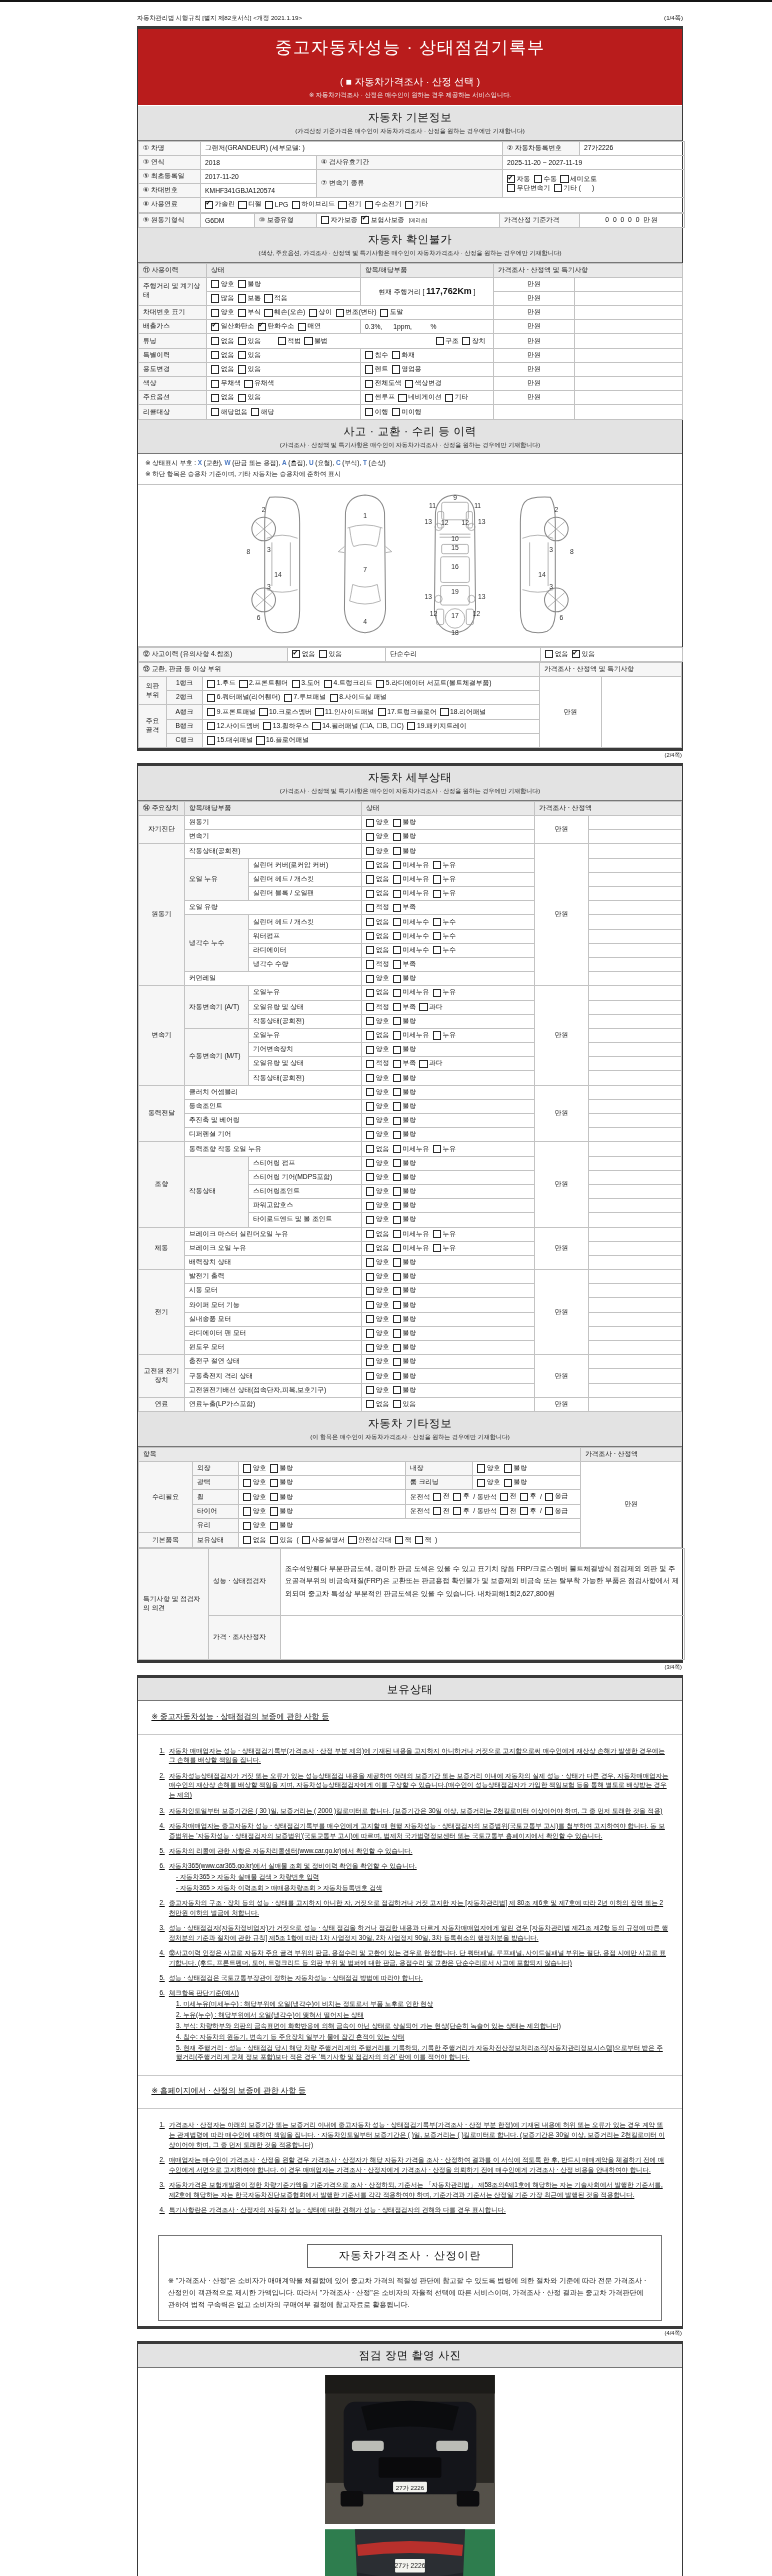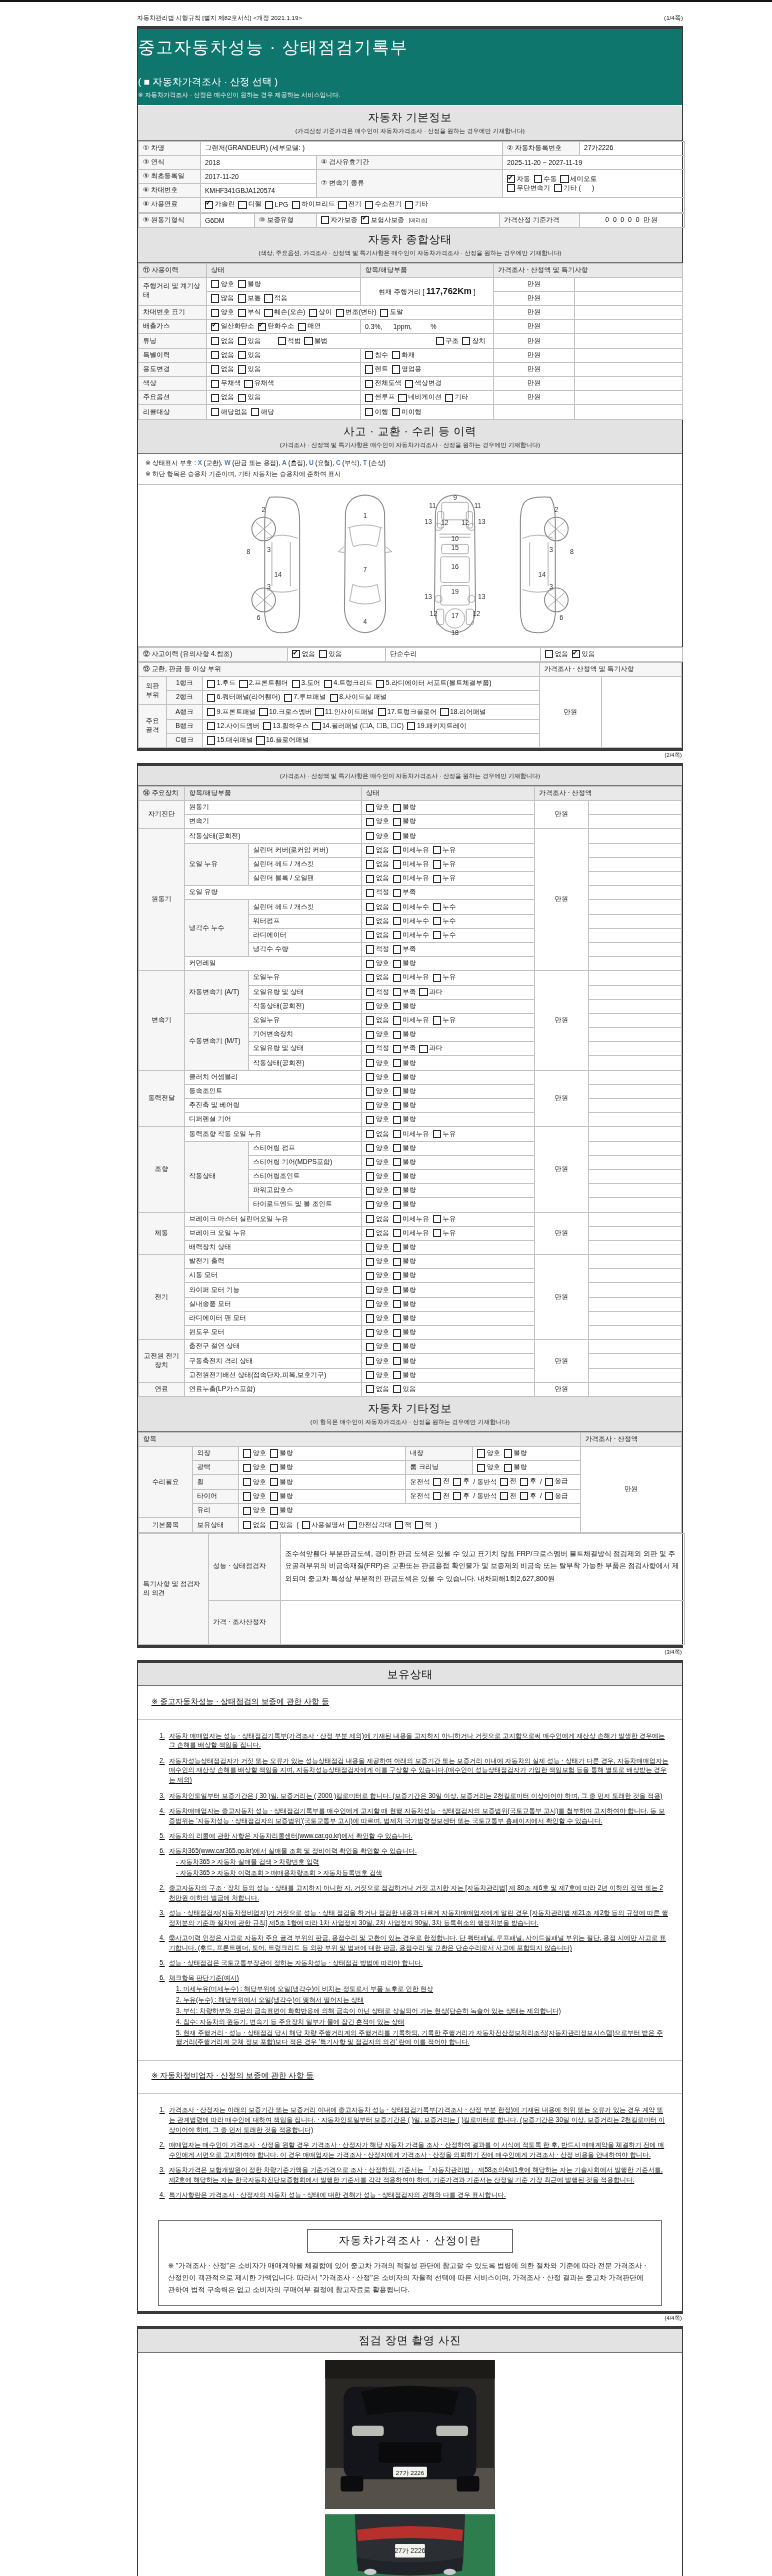--- a/index.html
+++ b/index.html
@@ -3,21 +3,21 @@
 <meta charset="utf-8">
 <style>
   html,body{margin:0;padding:0;background:#fff;}
   body{width:773px;height:2576px;overflow:hidden;font-family:"Liberation Sans","DejaVu Sans",sans-serif;color:#111;}
   .topline{height:1.5px;background:#151515;width:100%;}
   .sheet{position:relative;}
   .lawrow{margin:12.4px 0 3.1px 137px;width:546px;display:flex;justify-content:space-between;font-size:6.2px;color:#222;}
   .page{margin-left:137px;width:546px;border:1px solid #3a3a3a;border-top:3.6px solid #3a3a3a;border-bottom:3.1px solid #3a3a3a;background:#fff;box-sizing:border-box;}
   .mk{margin-left:137px;width:546px;text-align:right;font-size:5.7px;padding:1px 1px 3.1px 0;color:#222;box-sizing:border-box;}
   
-  .titlebox{background:#0f766e;color:#fff;text-align:left;padding:5.2px 0 4.1px;border-bottom:1.5px solid #fff;}
+  .titlebox{background:#b91c1c;color:#fff;text-align:center;padding:5.2px 0 4.1px;border-bottom:1.5px solid #fff;}
   .titlebox .t{font-size:17px;letter-spacing:1px;margin:2.1px 0 1px;}
   .titlebox .s{font-size:9.8px;margin:17px 0 1px;}
   .titlebox .n{font-size:6.2px;margin:1.5px 0 1px;color:#eee;}
   .docno{background:#4b5157;color:#fff;font-size:7.7px;font-weight:bold;padding:3.1px 6.2px;}
   
   .band{background:#e3e3e3;text-align:center;padding:4.1px 0 3.6px;border-bottom:1px solid #777;}
   .band .h{font-size:11px;letter-spacing:0.5px;}
   .band .s{font-size:6px;margin-top:2.1px;color:#222;}
   
   table{border-collapse:collapse;width:100%;table-layout:fixed;}
@@ -182,21 +182,21 @@
                 <span class="bx"></span>
                 <span class="cl">보험사보증</span>
               </span><span class="wnote">[메리츠]</span></td>
         <td class="lab">가격산정 기준가격</td>
         <td class="ctr" style="letter-spacing:1px">0 0 0 0 0 만원</td>
       </tr>
     </tbody>
       </table>
 
     <div class="band">
-      <div class="h">자동차 종합상태</div>
+      <div class="h">자동차 확인불가</div>
       <div class="s">(색상, 주요옵션, 가격조사 · 산정액 및 특기사항은 매수인이 자동차가격조사 · 산정을 원하는 경우에만 기재합니다)</div>
     </div>
 
     <table>
       <colgroup>
           <col style="width:68px">
           <col style="width:154px">
           <col style="width:133px">
           <col style="width:81px">
           <col style="width:108px">
@@ -618,20 +618,21 @@
                 <span class="cl">16.플로어패널</span>
               </span></td>
           </tr>
         </tbody>
     </table>
   </div>
   <div class="mk">(2/4쪽)</div>
 
   <div class="page">
     <div class="band">
+      <div class="h">자동차 세부상태</div>
       <div class="s">(가격조사 · 산정액 및 특기사항은 매수인이 자동차가격조사 · 산정을 원하는 경우에만 기재합니다)</div>
     </div>
 
     <table style="font-size:6.2px">
       <colgroup>
           <col style="width:46px">
           <col style="width:64px">
           <col style="width:113px">
           <col style="width:173px">
           <col style="width:54px">
@@ -1389,21 +1390,21 @@
         <div class="citem">
           <span class="num">5.</span>
           <div class="tx">성능 · 상태점검은 국토교통부장관이 정하는 자동차성능 · 상태점검 방법에 따라야 합니다.</div>
         </div>
         <div class="citem">
           <span class="num">6.</span>
           <div class="tx">체크항목 판단기준(예시)<div class="csub">1.  미세누유(미세누수) : 해당부위에 오일(냉각수)이 비치는 정도로서 부품 노후로 인한 현상</div><div class="csub">2.  누유(누수) : 해당부위에서 오일(냉각수)이 맺혀서 떨어지는 상태</div><div class="csub">3.  부식: 차량하부와 외판의 금속표면이 화학반응에 의해 금속이 아닌 상태로 상실되어 가는 현상(단순히 녹슬어 있는 상태는 제외합니다)</div><div class="csub">4.  침수: 자동차의 원동기, 변속기 등 주요장치 일부가 물에 잠긴 흔적이 있는 상태</div><div class="csub">5.  현재 주행거리 · 성능 · 상태점검 당시 해당 차량 주행거리계의 주행거리를 기록하되, 기록한 주행거리가 자동차전산정보처리조직(자동차관리정보시스템)으로부터 받은 주행거리(주행거리계 교체 정보 포함)보다 적은 경우 '특기사항 및 점검자의 의견' 란에 이를 적어야 합니다.</div></div>
         </div>
       </div>
     <div class="cgroup">
-      <div class="st">※ 자동차정비업자 · 산정의 보증에 관한 사항 등</div>
+      <div class="st">※ 홈페이지에서 · 산정의 보증에 관한 사항 등</div>
     </div>
     <div class="cgroup" style="border-bottom:none">
         <div class="citem">
           <span class="num">1.</span>
           <div class="tx">가격조사 · 산정자는 아래의 보증기간 또는 보증거리 이내에 중고자동차 성능 · 상태점검기록부(가격조사 · 산정 부분 한정)에 기재된 내용에 허위 또는 오류가 있는 경우 계약 또는 관계법령에 따라 매수인에 대하여 책임을 집니다.  · 자동차인도일부터 보증기간은 (      )일, 보증거리는 (      )킬로미터로 합니다. (보증기간은 30일 이상, 보증거리는 2천킬로미터 이상이어야 하며, 그 중 먼저 도래한 것을 적용합니다)</div>
         </div>
         <div class="citem">
           <span class="num">2.</span>
           <div class="tx">매매업자는 매수인이 가격조사 · 산정을 원할 경우 가격조사 · 산정자가 해당 자동차 가격을 조사 · 산정하여 결과를 이 서식에 적도록 한 후, 반드시 매매계약을 체결하기 전에 매수인에게 서면으로 고지하여야 합니다. 이 경우 매매업자는 가격조사 · 산정자에게 가격조사 · 산정을 의뢰하기 전에 매수인에게 가격조사 · 산정 비용을 안내하여야 합니다.</div>
         </div>

